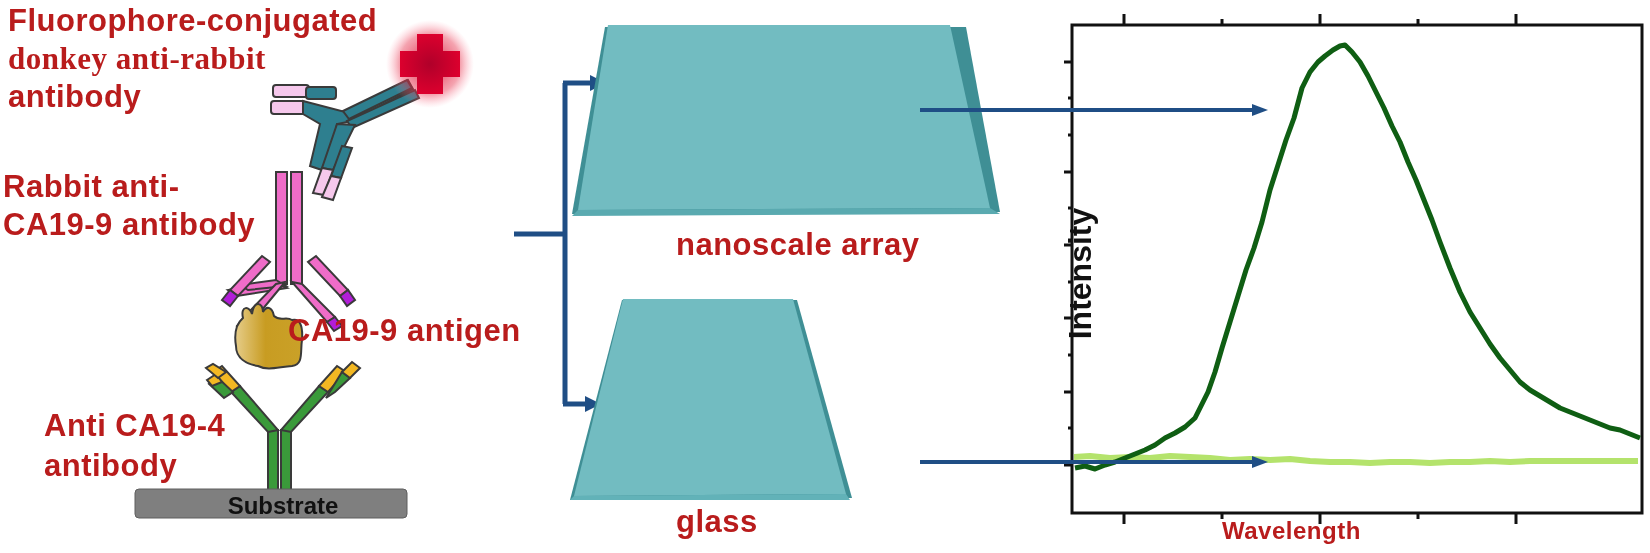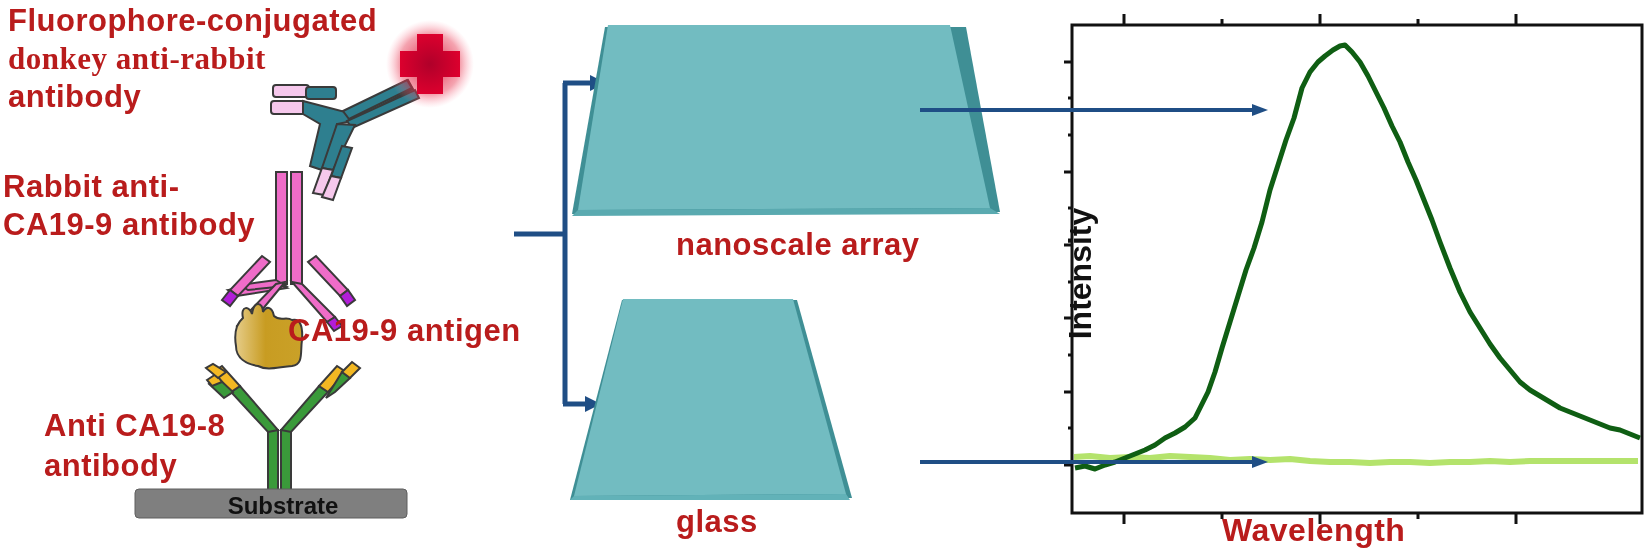--- a/index.html
+++ b/index.html
@@ -177,22 +177,22 @@
 
 <div class="lbl" style="left:8px; top:2px;">Fluorophore-conjugated</div>
 <div class="lbl" style="left:8px; top:40px;font-family:Liberation Serif, serif;">donkey  anti-rabbit</div>
 <div class="lbl" style="left:8px; top:78px;">antibody</div>
 
 <div class="lbl" style="left:3px; top:168px;">Rabbit  anti-</div>
 <div class="lbl" style="left:3px; top:206px;">CA19-9  antibody</div>
 
 <div class="lbl" style="left:288px; top:312px;">CA19-9  antigen</div>
 
-<div class="lbl" style="left:44px; top:407px;">Anti  CA19-8</div>
+<div class="lbl" style="left:44px; top:407px;">Anti  CA19-4</div>
 <div class="lbl" style="left:44px; top:447px;">antibody</div>
 
 <div class="substrate-text">Substrate</div>
 
 <div class="lbl" style="left:676px; top:226px;text-align:right;">nanoscale  array</div>
 <div class="lbl" style="left:676px; top:503px;">glass</div>
 
 <div class="ylabel">Intensity</div>
-<div class="lbl" style="left:1222px; top:512px; font-size:32px;">Wavelength</div>
+<div class="lbl" style="left:1222px; top:512px; font-size:24px;">Wavelength</div>
 
 </body></html>

